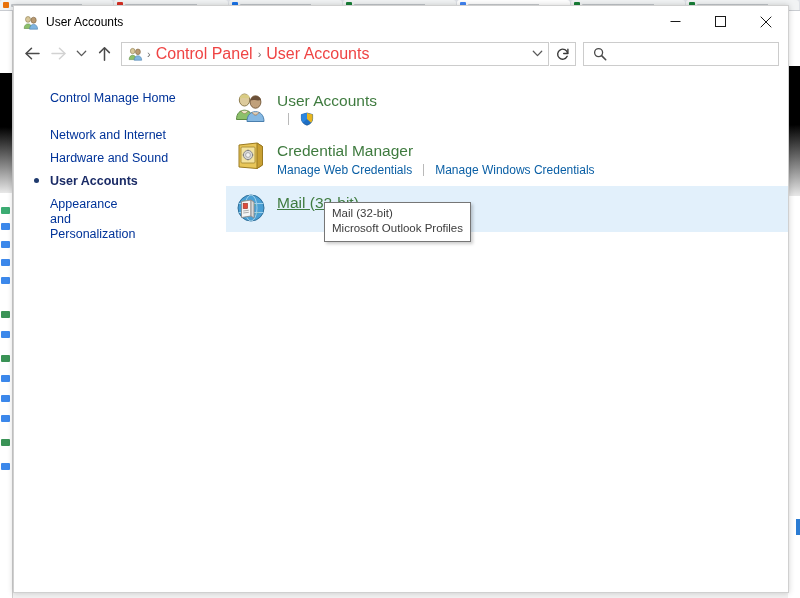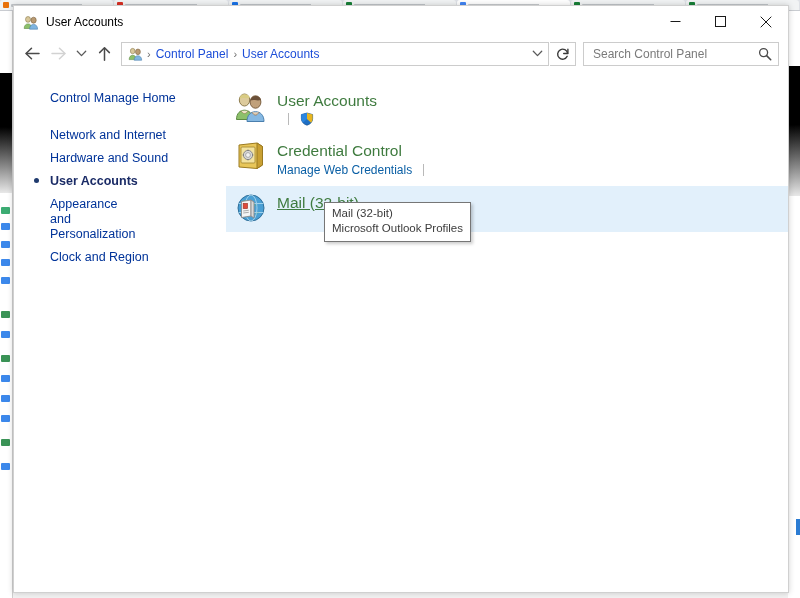--- a/index.html
+++ b/index.html
@@ -107,21 +107,21 @@
   .navbtn.disabled { opacity: .38; }
   .navbtn.small { width: 20px; }
   #addressbar {
     flex: 1; height: 24px; margin-left: 4px;
     border: 1px solid #cccccc; background: #ffffff;
     display: flex; align-items: center;
     padding: 0 2px 0 4px; min-width: 0;
   }
   #crumbs { display: flex; align-items: center; flex: 1; gap: 0; min-width: 0; overflow: hidden; }
   .crumb {
-    font-size: 12px; color: #1d4ed8;
+    font-size: 16px; color: #ef4444;
     padding: 2px 4px; white-space: nowrap; cursor: default;
   }
   .crumb-sep {
     font-size: 11px; color: #6d6d6d; padding: 0 1px; flex: none; user-select: none;
   }
   #addr-dropdown {
     width: 18px; height: 22px; flex: none;
     display: flex; align-items: center; justify-content: center; cursor: default;
   }
   #refresh-btn {
@@ -362,39 +362,37 @@
     </div>
 
     <div id="refresh-btn">
       <svg width="14" height="14" viewBox="0 0 14 14">
         <path d="M11.6 6.4 A5 5 0 1 0 11.2 9.3" fill="none" stroke="#3a3a3a" stroke-width="1.4" stroke-linecap="round"></path>
         <path d="M11.9 2.2 L11.9 6.5 L7.7 6.5" fill="none" stroke="#3a3a3a" stroke-width="1.4" stroke-linecap="round" stroke-linejoin="round"></path>
       </svg>
     </div>
 
     <div id="searchbox">
-      <input id="search-input" type="text" placeholder="Search Control Panel" style="">
       <span style="display:flex;align-items:center;padding:0 2px;">
         <svg width="14" height="14" viewBox="0 0 14 14">
           <circle cx="5.6" cy="5.6" r="4" fill="none" stroke="#4a4a4a" stroke-width="1.3"></circle>
           <line x1="8.6" y1="8.6" x2="12.7" y2="12.7" stroke="#4a4a4a" stroke-width="1.6" stroke-linecap="round"></line>
         </svg>
       </span>
     </div>
   </div>
 
   <div id="body-split">
 
     <div id="sidebar">
       <div class="nav-item home">Control Manage Home</div>
       <div class="nav-item">Network and Internet</div>
       <div class="nav-item">Hardware and Sound</div>
       <div class="nav-item current">User Accounts</div>
       <div class="nav-item" style="max-width:120px;">Appearance and Personalization</div>
-      <div class="nav-item">Clock and Region</div>
     </div>
 
     <div id="content">
 
       <div class="cat-row">
         <div class="cat-icon">
           <svg width="32" height="32" viewBox="0 0 32 32">
             <ellipse cx="10.5" cy="10" rx="5.2" ry="6" fill="#ddcb9c" stroke="#8d7c4f" stroke-width="1"></ellipse>
             <path d="M10.5 4.2c3 0 5 1.5 5.2 3.6-1.6.5-3.6.6-5.5.3-1.8-.3-3.4 0-4.6.6C5.8 5.9 7.7 4.2 10.5 4.2z" fill="#d9cc84"></path>
             <path d="M2.5 29.5c0-6.2 3.6-9.3 8-9.3s8 3.1 8 9.3z" fill="#8cc06a" stroke="#5d8a42" stroke-width="1"></path>
@@ -430,26 +428,29 @@
             <rect x="7" y="7" width="14" height="16" rx="1" fill="#f3e3a0" stroke="#a98c35" stroke-width=".9"></rect>
             <circle cx="14" cy="15" r="4.6" fill="#d9d9d9" stroke="#8a8a8a" stroke-width="1"></circle>
             <circle cx="14" cy="15" r="2.4" fill="#f2f2f2" stroke="#9a9a9a" stroke-width=".8"></circle>
             <line x1="14" y1="9.6" x2="14" y2="11" stroke="#7a7a7a" stroke-width="1"></line>
             <line x1="14" y1="19" x2="14" y2="20.4" stroke="#7a7a7a" stroke-width="1"></line>
             <line x1="8.6" y1="15" x2="10" y2="15" stroke="#7a7a7a" stroke-width="1"></line>
             <line x1="18" y1="15" x2="19.4" y2="15" stroke="#7a7a7a" stroke-width="1"></line>
           </svg>
         </div>
         <div class="cat-body">
-          <div class="cat-title">Credential Control</div>
+          <div class="cat-title">Credential Manager</div>
           <div class="cat-links">
             <span class="cat-link">
               <span>Manage Web Credentials</span>
             </span>
             <span class="link-sep"></span>
+            <span class="cat-link">
+              <span>Manage Windows Credentials</span>
+            </span>
           </div>
         </div>
       </div>
 
       <div class="cat-row highlight">
         <div class="cat-icon">
           <svg width="32" height="32" viewBox="0 0 32 32">
             <circle cx="17" cy="16" r="13" fill="#4a9fd4" stroke="#2f6f9a" stroke-width="1"></circle>
             <path d="M4.5 11.5h25M4.5 20.5h25" stroke="#9fd0ea" stroke-width="1" fill="none"></path>
             <ellipse cx="17" cy="16" rx="6" ry="13" fill="none" stroke="#9fd0ea" stroke-width="1"></ellipse>

